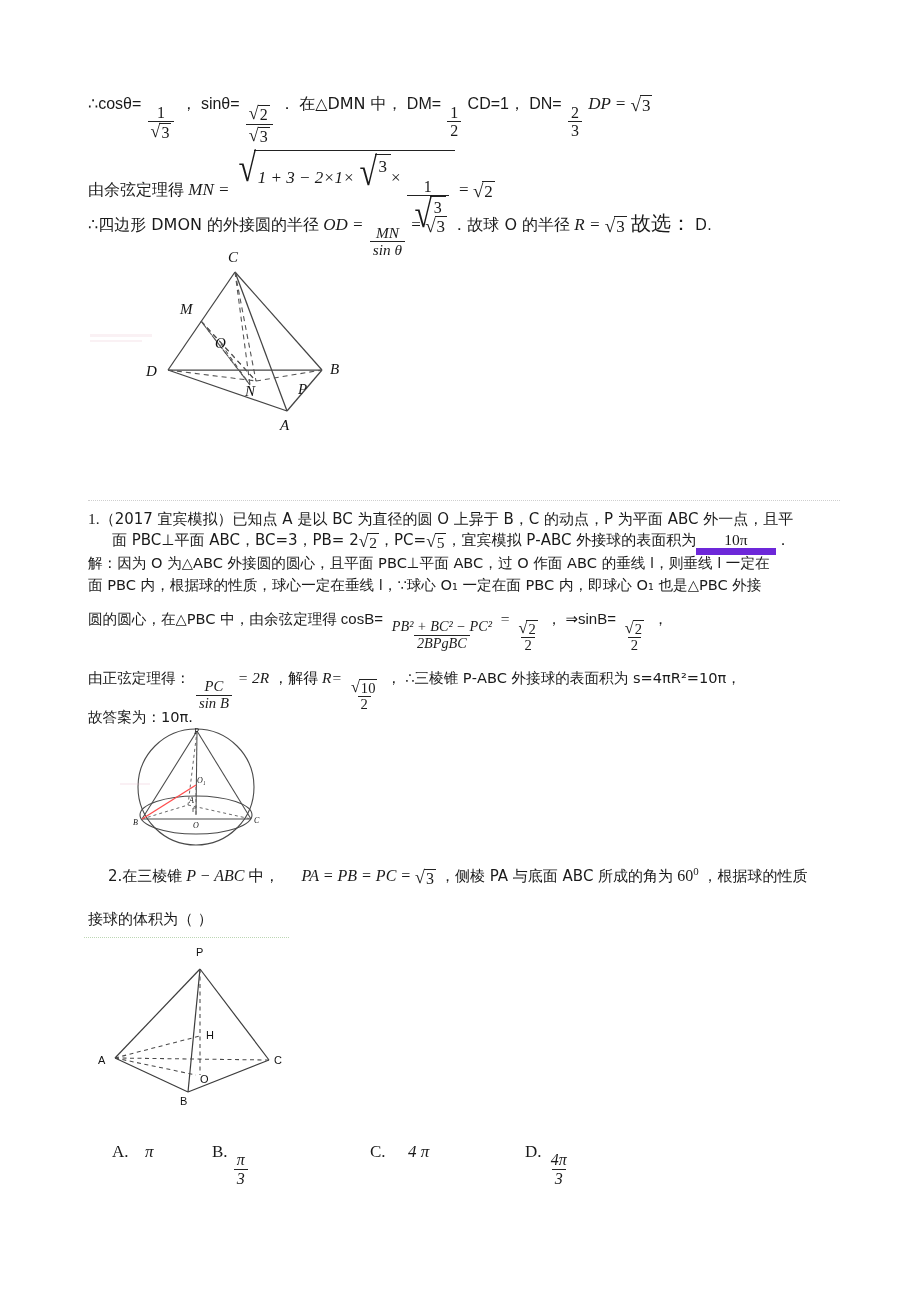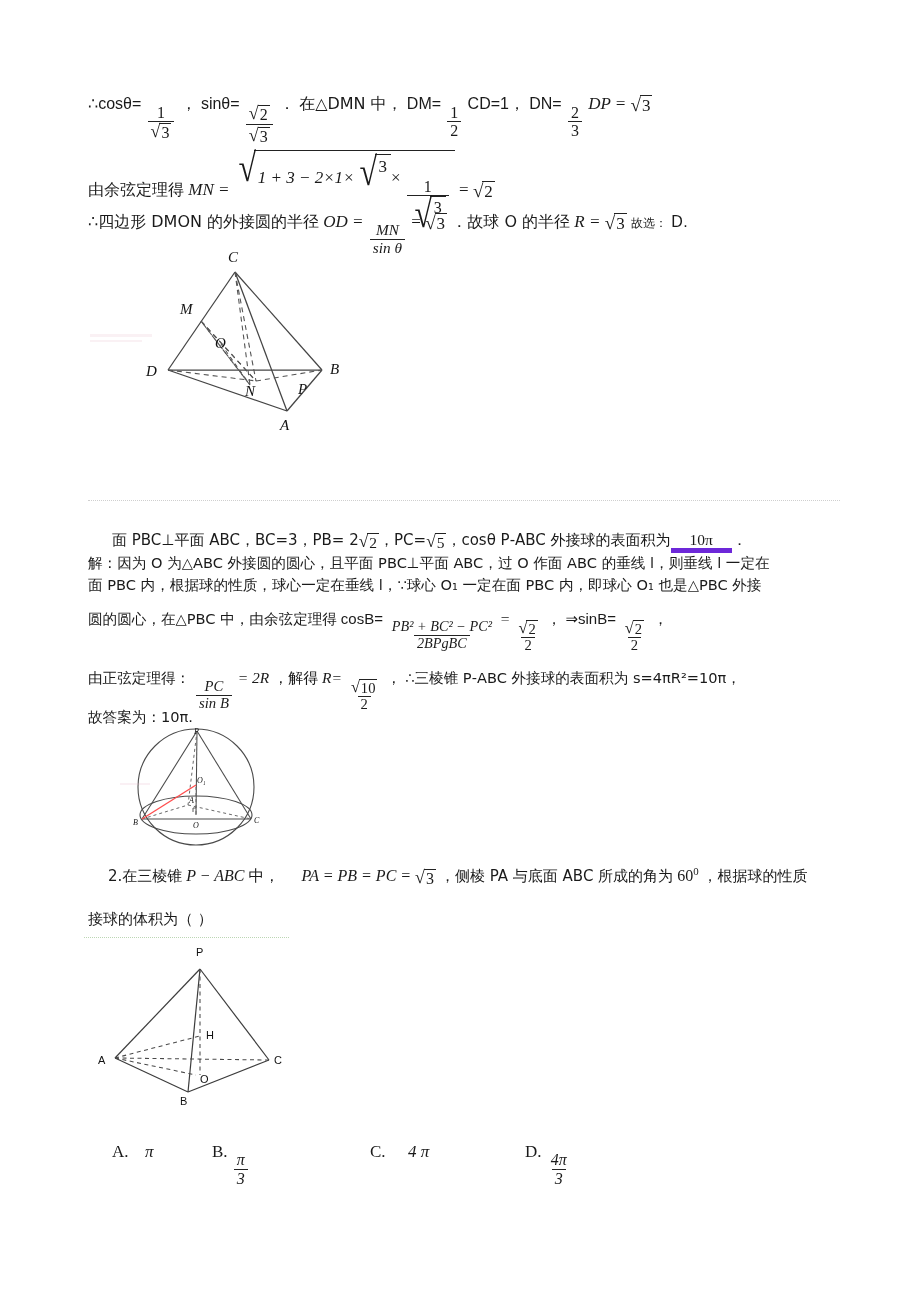--- a/index.html
+++ b/index.html
@@ -156,21 +156,21 @@
     <span class="sqrt">
         <span class="rad">√</span>
         <span class="bod">3</span>
       </span>
     <span class="cn" style="font-size:16px;">．故球 O 的半径</span>
     <span class="it">R =</span>
     <span class="sqrt">
         <span class="rad">√</span>
         <span class="bod">3</span>
       </span>
-    <span class="cn" style="font-size:12px;">故选：</span>
+    <span class="cn" style="font-size:20px;">故选：</span>
     <span class="up" style="letter-spacing:0.5px;">D.</span>
   </div>
 
   <div class="fig" style="left:60px; top:248px;">
     <svg width="330" height="192" viewBox="0 0 330 192">
       <g stroke="#444" fill="none" stroke-width="1.25">
 
         <path d="M175,24 L108,122"></path>
         <path d="M175,24 L262,122"></path>
         <path d="M175,24 L227,163"></path>
@@ -204,29 +204,32 @@
 
       <g opacity="0.18">
         <rect x="30" y="86" width="62" height="3" fill="#e7b4c8"></rect>
         <rect x="30" y="92" width="52" height="2" fill="#e7b4c8"></rect>
       </g>
     </svg>
   </div>
 
   <div class="dotrule" style="left:88px; top:500px; width:752px;"></div>
 
+  <div class="ln" style="left:88px; top:511px; font-size:15.5px;">
+    <span>1.</span><span class="cn" style="font-size:15px;">（2017 宜宾模拟）</span><span class="cn" style="font-size:15px;">已知点 A 是以 BC 为直径的圆 O 上异于 B，C 的动点，P 为平面 ABC 外一点，且平</span>
+  </div>
 
   <div class="ln" style="left:112px; top:532px; font-size:15.5px;">
     <span class="cn" style="font-size:15px;">面 PBC⊥平面 ABC，BC=3，PB= 2</span><span class="sqrt">
         <span class="rad">√</span>
         <span class="bod">2</span>
       </span><span class="cn" style="font-size:15px;margin-top:40px;">，PC=</span><span class="sqrt">
         <span class="rad">√</span>
         <span class="bod">5</span>
-      </span><span class="cn" style="font-size:15px;">，cosθ P‑ABC 外接球的表面积为</span><span style="border-bottom:5px solid #6d28d9; padding:0 19px;">10π</span><span class="cn" style="font-size:15px;">．</span>
+      </span><span class="cn" style="font-size:15px;">，宜宾模拟 P‑ABC 外接球的表面积为</span><span style="border-bottom:7px solid #6d28d9; padding:0 28px;">10π</span><span class="cn" style="font-size:15px;">．</span>
   </div>
 
   <div class="ln" style="left:88px; top:556px; font-size:15px;">
     <span class="cn" style="font-size:14.6px;">解：因为 O 为△ABC 外接圆的圆心，且平面 PBC⊥平面 ABC，过 O 作面 ABC 的垂线 l，则垂线 l 一定在</span>
   </div>
   <div class="ln" style="left:88px; top:578px; font-size:15px;">
     <span class="cn" style="font-size:14.6px;">面 PBC 内，根据球的性质，球心一定在垂线 l，∵球心 O₁ 一定在面 PBC 内，即球心 O₁ 也是△PBC 外接</span>
   </div>
 
   <div class="ln" style="left:88px; top:611px; font-size:15.5px;">

